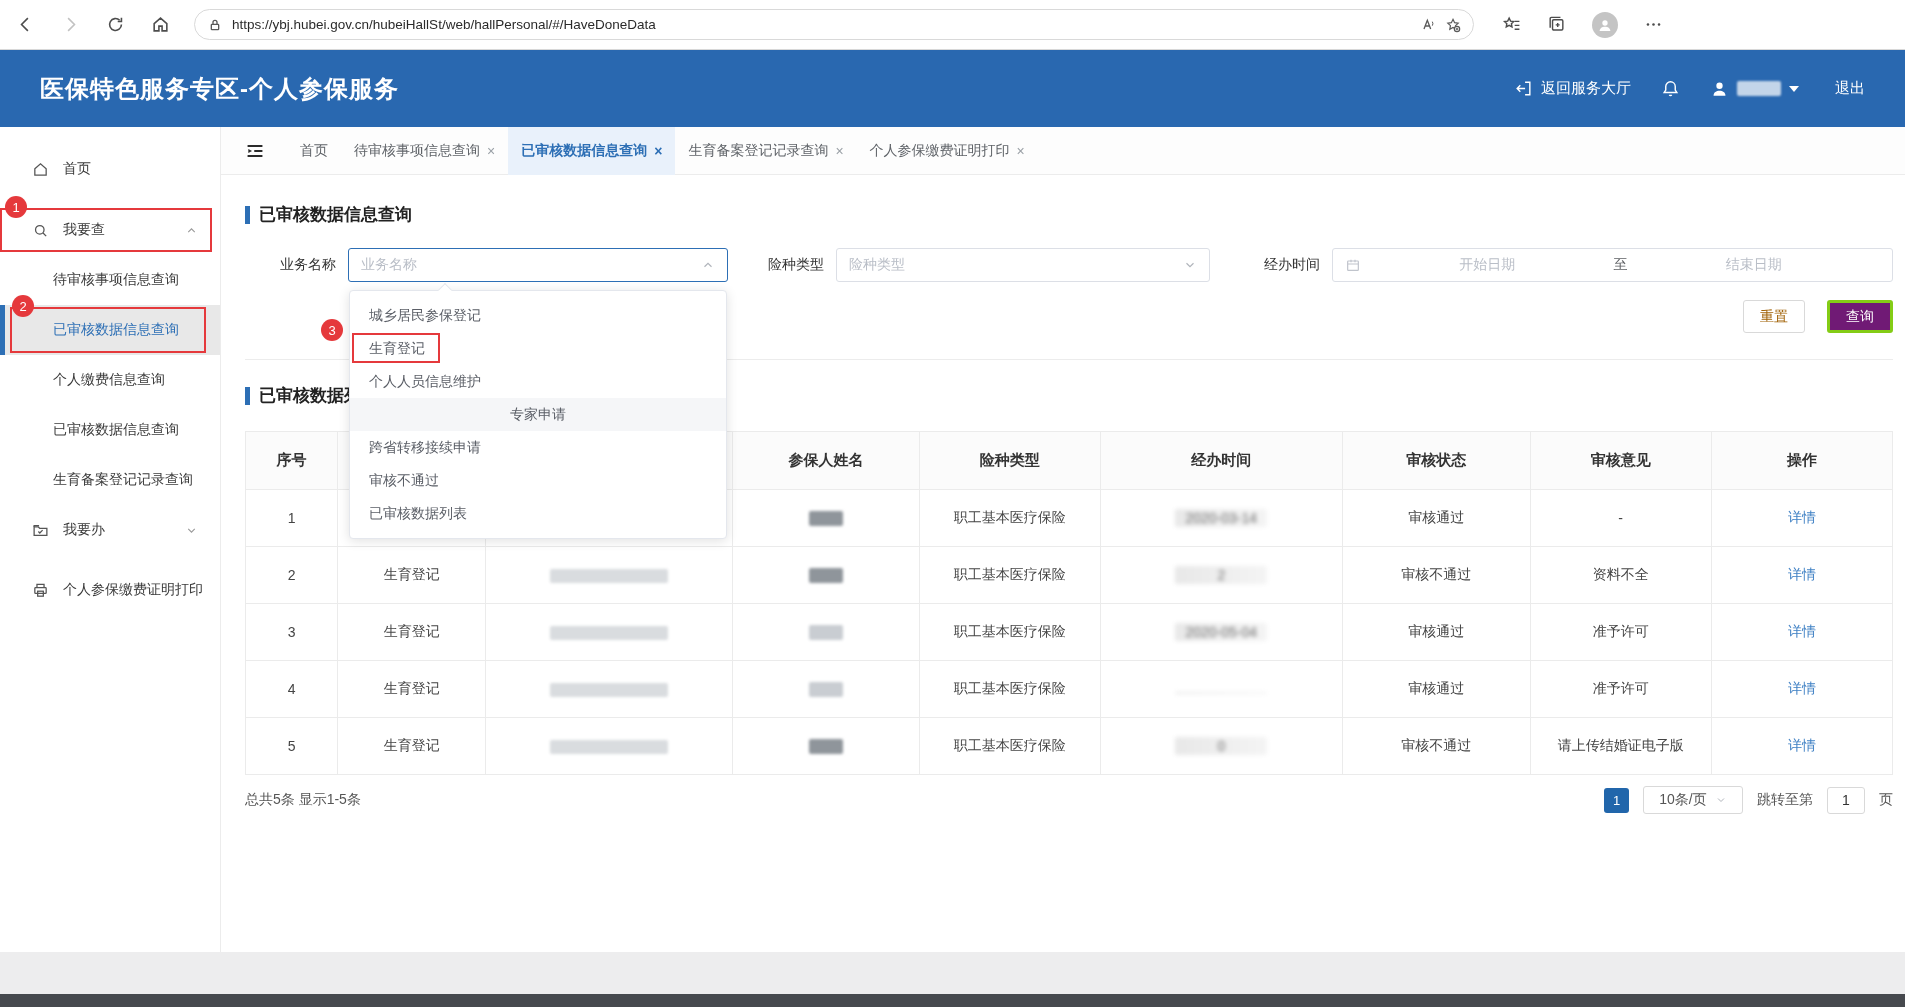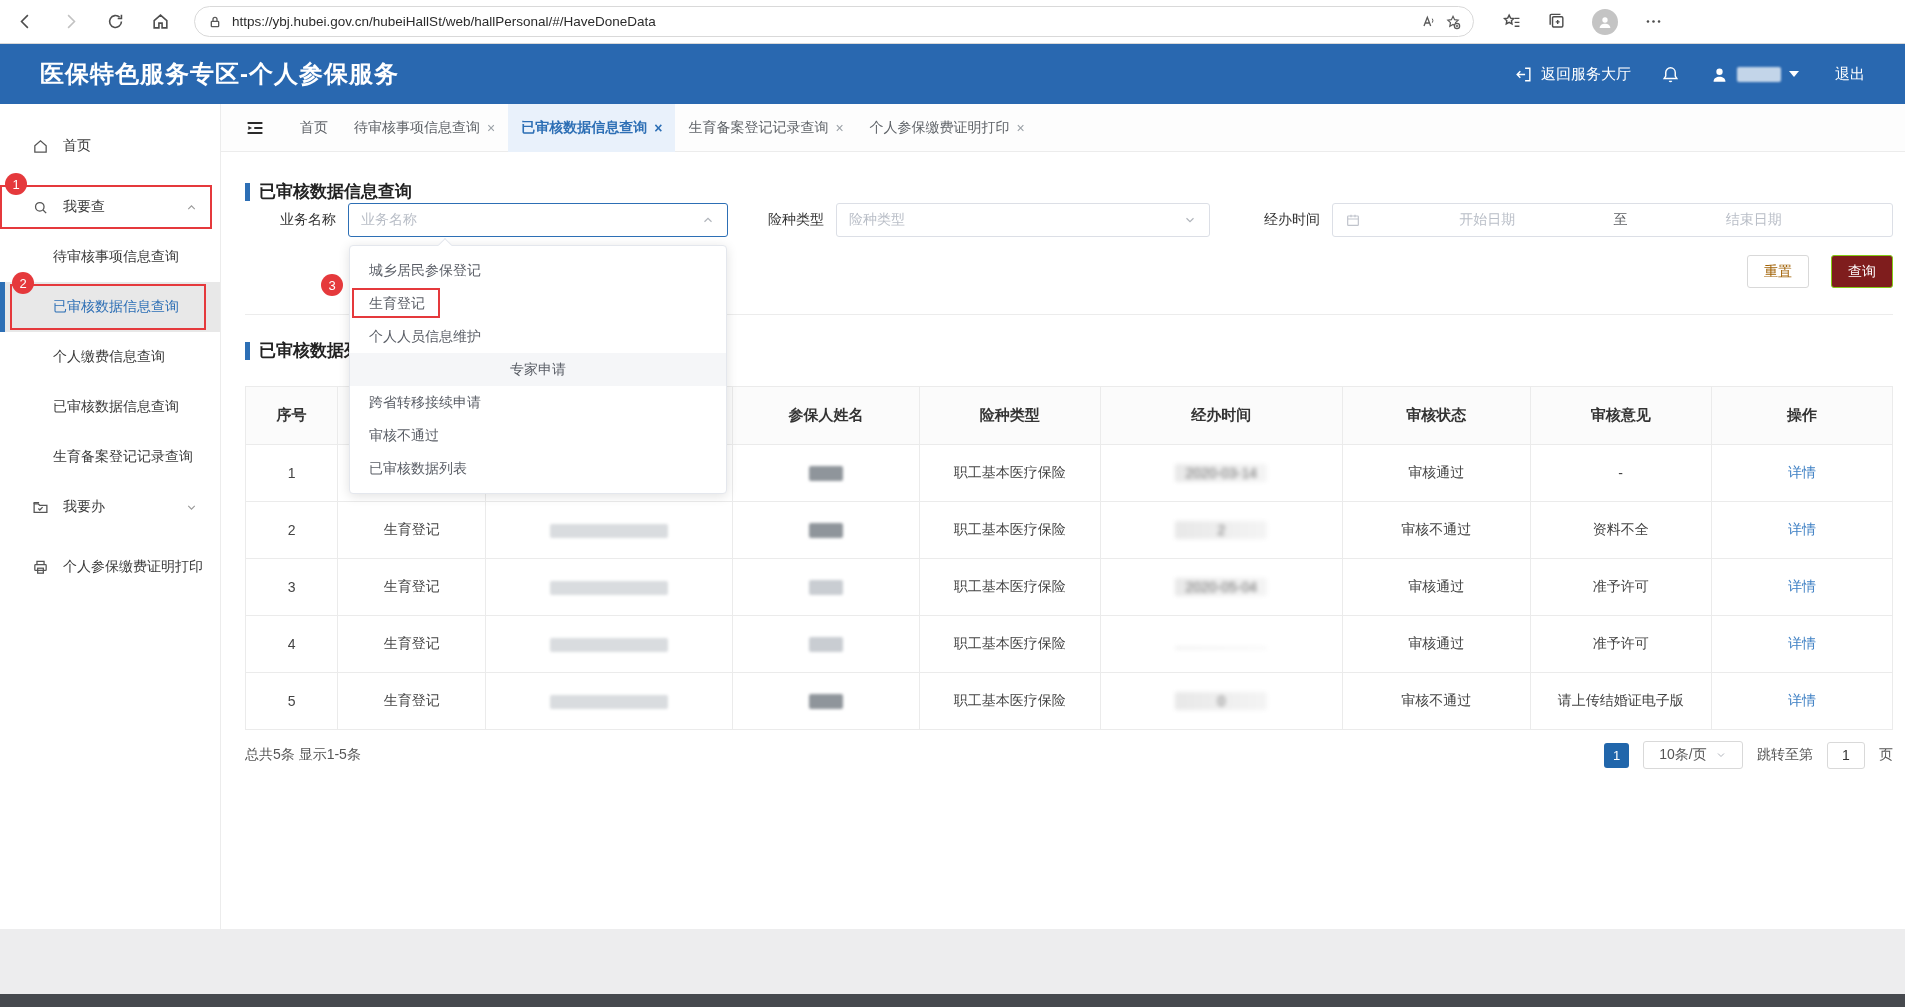--- a/index.html
+++ b/index.html
@@ -1,33 +1,33 @@
 <!DOCTYPE html>
 <html><head>
 <meta charset="utf-8">
 <style>
   * { margin:0; padding:0; box-sizing:border-box; }
   html,body { width:1905px; height:1007px; }
   body { font-family:"Liberation Sans","DejaVu Sans",sans-serif; background:#ededee; overflow:hidden; }
   .page { position:relative; width:1905px; height:1007px; background:#ededee; }
 
   
-  .chrome { height:44px; background:#ffffff; border-bottom:1px solid #d8d8d8; display:flex; align-items:center; padding:0 16px; }
+  .chrome { height:50px; background:#ffffff; border-bottom:1px solid #d8d8d8; display:flex; align-items:center; padding:0 16px; }
   .chrome .navgrp { display:flex; align-items:center; gap:26px; margin-right:24px; }
   .cicon { width:19px; height:19px; color:#4d4d4d; cursor:pointer; }
   .cicon.disabled { color:#c2c2c2; }
   .urlbar { flex:1; max-width:1280px; height:31px; background:#fff; border:1px solid #d9d9d9; border-radius:16px; display:flex; align-items:center; padding:0 12px; gap:9px; }
   .urlbar .url { flex:1; font-size:13.5px; color:#2b2b2b; white-space:nowrap; overflow:hidden; }
   .urlbar .cicon { width:16px; height:16px; color:#5a5a5a; }
   .chrome .rightgrp { display:flex; align-items:center; gap:26px; margin-left:28px; }
   .avatar-chrome { width:26px; height:26px; border-radius:50%; background:#c4c4c4; display:flex; align-items:center; justify-content:center; color:#fff; }
   .avatar-chrome svg { width:16px; height:16px; }
 
   
-  .appbar { height:60px; background:#2968b0; display:flex; align-items:center; padding:0 40px; color:#fff; }
+  .appbar { height:77px; background:#2968b0; display:flex; align-items:center; padding:0 40px; color:#fff; }
   .app-title { font-size:24px; font-weight:bold; letter-spacing:1px; }
   .appbar-right { margin-left:auto; display:flex; align-items:center; gap:30px; }
   .return-hall { display:flex; align-items:center; gap:8px; font-size:15px; cursor:pointer; }
   .wicon { width:19px; height:19px; color:#fff; }
   .userbox { display:flex; align-items:center; gap:8px; }
   .name-pill { width:44px; height:15px; background:rgba(255,255,255,.72); border-radius:2px; filter:blur(1px); }
   .caret-down { width:0; height:0; border-left:5px solid transparent; border-right:5px solid transparent; border-top:6px solid #fff; }
   .logout { font-size:15px; cursor:pointer; margin-left:6px; }
 
   
@@ -59,38 +59,38 @@
   .collapse-icon { width:20px; height:20px; color:#2b2b2b; margin-right:22px; cursor:pointer; }
   .tab { height:48px; display:flex; align-items:center; gap:7px; padding:0 13px; font-size:14px; color:#5f6368; cursor:pointer; }
   .tab .close { font-size:14px; color:#9aa0a6; line-height:1; }
   .tab.active { background:#e9f1fb; color:#2d6fb5; font-weight:bold; }
   .tab.active .close { color:#2d6fb5; }
 
   
   .content { padding:28px 12px 0 24px; background:#fff; flex:1; }
   .sec-title { display:flex; align-items:center; gap:9px; font-size:17px; font-weight:bold; color:#222; }
   .sec-title::before { content:""; width:5px; height:18px; background:#2d6fb5; }
-  .form-row { display:flex; align-items:center; padding-left:35px; }
+  .form-row { display:flex; align-items:center; margin-top:22px; padding-left:35px; }
   .flabel { font-size:14px; color:#333; margin-right:12px; white-space:nowrap; }
   .selbox { position:relative; height:34px; border:1px solid #dcdfe6; border-radius:3px; background:#fff; display:flex; align-items:center; padding:0 12px; cursor:pointer; }
   .selbox .ph { font-size:14px; color:#b9bec7; }
   .selbox .chev { width:14px; height:14px; color:#b0b4bb; margin-left:auto; }
   .selbox.open { border-color:#2d6fb5; }
   #business-box { width:380px; }
   #insurance-box { width:374px; }
   .g2 { margin-left:40px; }
   .g3 { margin-left:54px; flex:1; }
   .datebox { flex:1; height:34px; border:1px solid #dcdfe6; border-radius:3px; display:flex; align-items:center; padding:0 12px; cursor:pointer; }
   .datebox .cal { width:16px; height:16px; color:#c0c4cc; }
   .datebox .dph { flex:1; text-align:center; font-size:14px; color:#b9bec7; }
   .datebox .to { font-size:14px; color:#606266; }
   .btn-row { display:flex; justify-content:flex-end; gap:22px; margin-top:18px; }
   .btn { height:33px; min-width:62px; border-radius:3px; font-size:14px; display:flex; align-items:center; justify-content:center; padding:0 16px; cursor:pointer; }
   .btn.ghost { background:#fff; border:1px solid #d9d9d9; color:#a16207; }
-  .btn.primary { background:#7f1d1d; border:1px solid #84cc16; color:#fff; }
+  .btn.primary { background:#701a75; border:3px solid #84cc16; color:#fff; }
   .divider { border-bottom:1px solid #ececec; margin-top:26px; }
   .sec2 { margin-top:24px; }
 
   
   .dd-panel { position:absolute; top:calc(100% + 9px); left:0; width:100%; background:#fff; border:1px solid #e4e7ed; border-radius:4px; box-shadow:0 2px 12px rgba(0,0,0,.12); padding:8px 0; z-index:40; cursor:default; }
   .dd-arrow { position:absolute; top:-6px; left:90px; width:10px; height:10px; background:#fff; border-left:1px solid #e4e7ed; border-top:1px solid #e4e7ed; transform:rotate(45deg); }
   .dd-item { position:relative; height:33px; line-height:33px; padding:0 19px; font-size:14px; color:#5a5e66; cursor:pointer; }
   .dd-item.hovered { background:#f5f6f8;text-align:center; }
   .rb3 { left:2px; top:1px; width:88px; height:30px; }
   .nb3 { left:-29px; top:-13px; }

